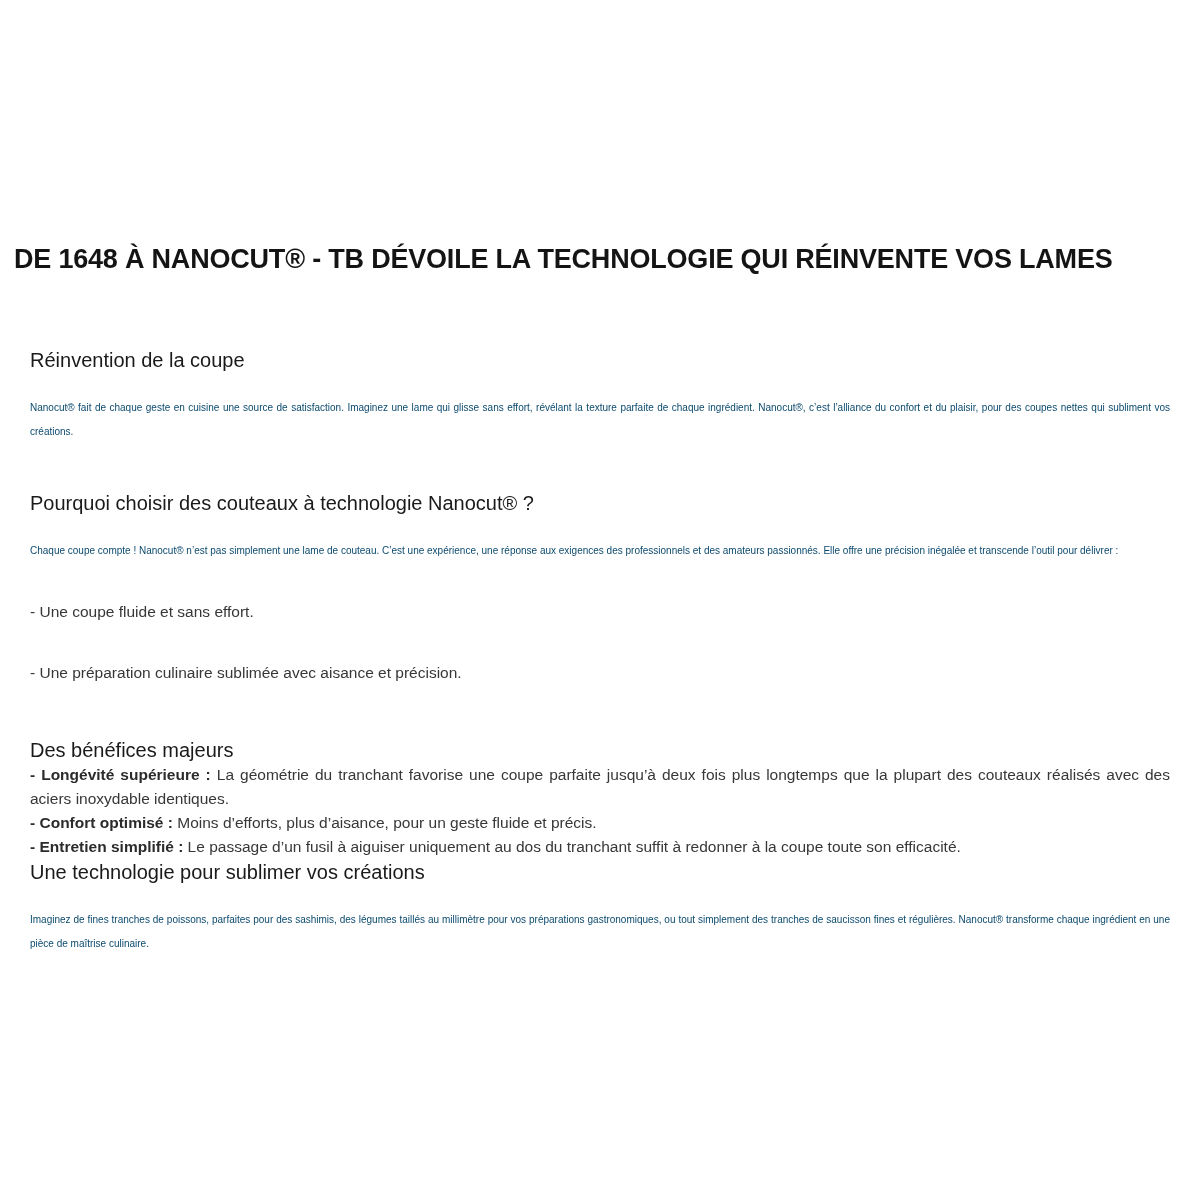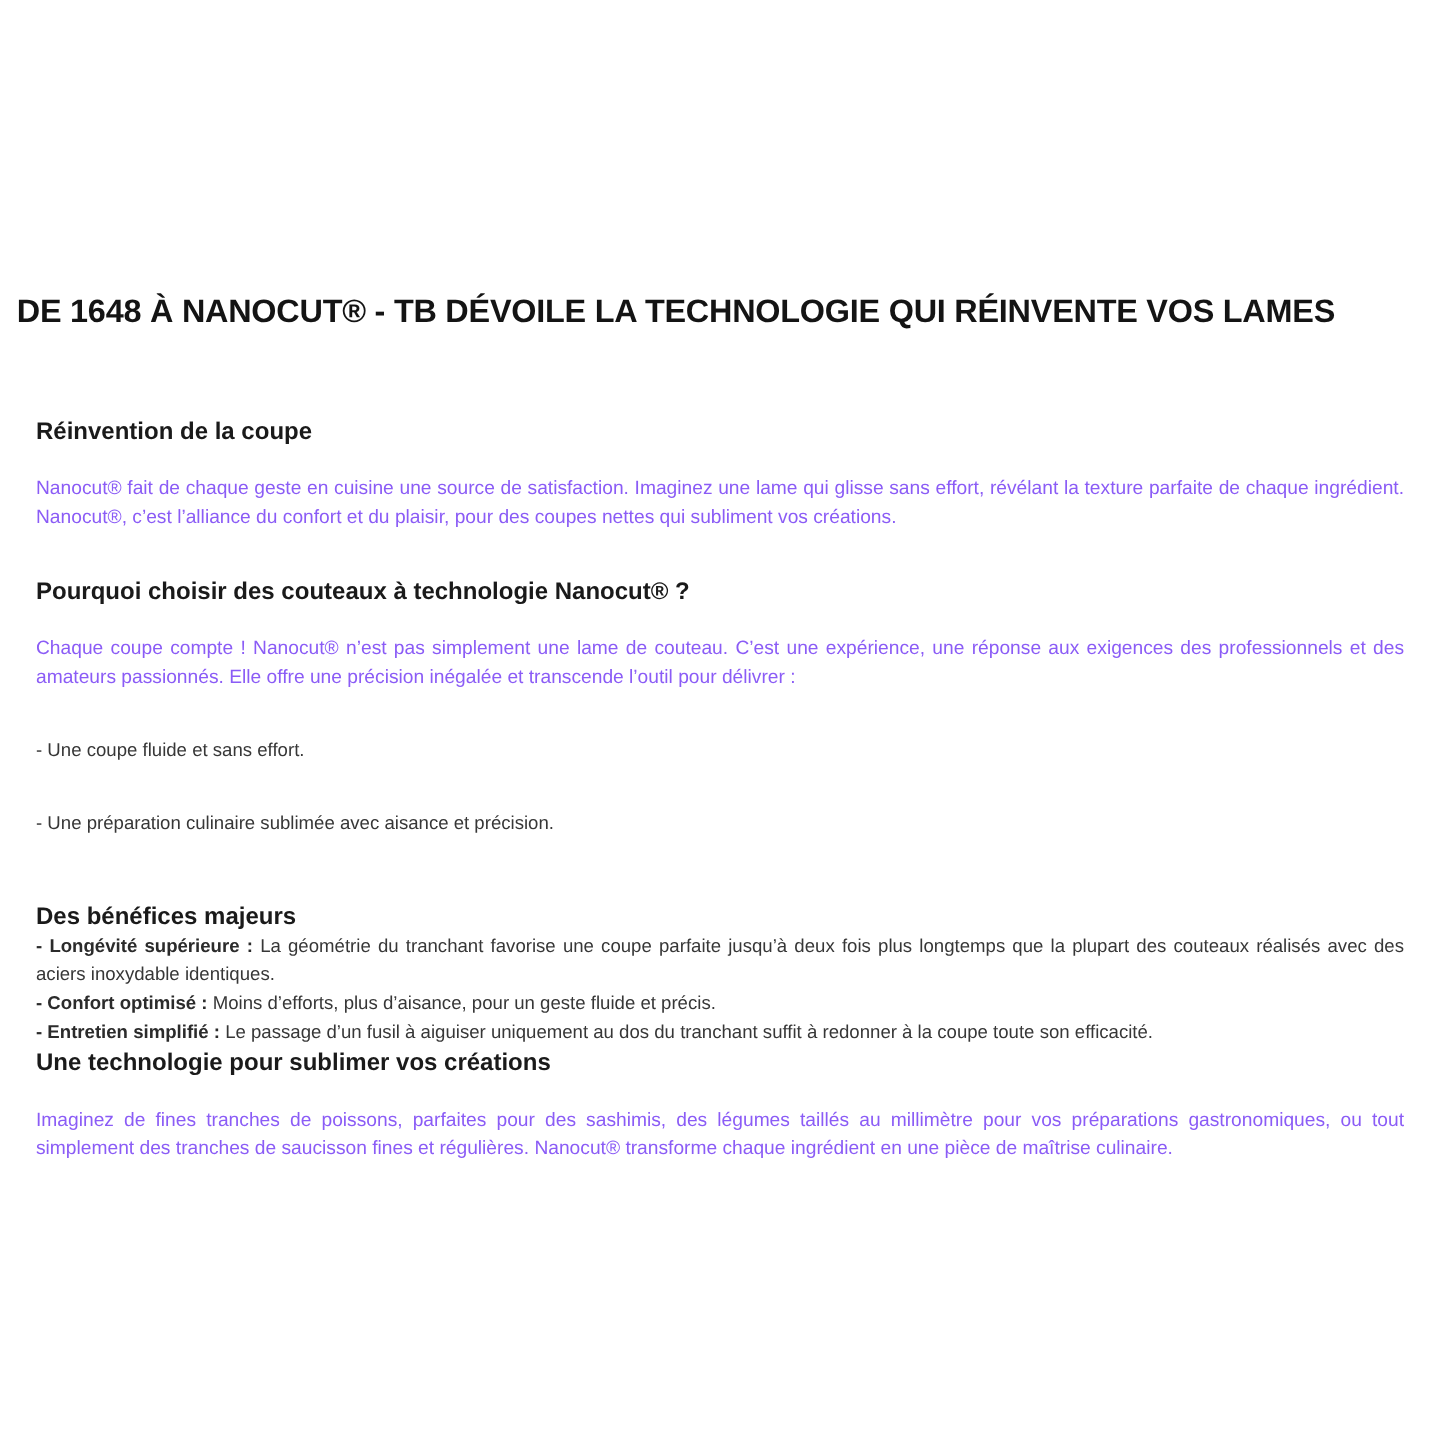--- a/index.html
+++ b/index.html
@@ -31,32 +31,32 @@
     letter-spacing: -0.2px;
     white-space: nowrap;
     text-transform: none;
   }
   .content {
     margin: 0 30px;
   }
   .section-heading {
     font-size: 20px;
     line-height: 26px;
-    font-weight: 700;
+    font-weight: 400;
     color: #1a1a1a;
     margin: 0;
   }
   .sh-1 { margin-top: 70px; }
-  .sh-2 { margin-top: 36px; }
+  .sh-2 { margin-top: 46px; }
   .sh-3 { margin-top: 52px; }
   .sh-4 { }
   .body-text {
-    font-size: 16px;
+    font-size: 10px;
     line-height: 24px;
-    color: #8b5cf6;
+    color: #0c4a6e;
     margin: 0;
     text-align: justify;
   }
   .after-heading { margin-top: 23px; }
   .plain-line {
     font-size: 15.5px;
     line-height: 24px;
     color: #373737;
     margin-top: 37px;
   }

